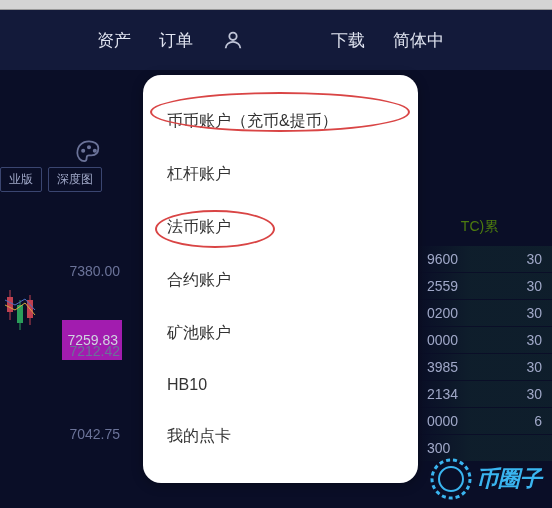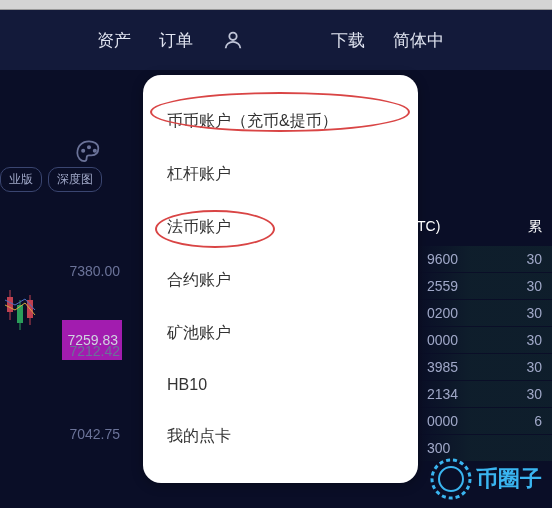--- a/index.html
+++ b/index.html
@@ -73,21 +73,21 @@
       position: absolute;
       top: 167px;
       left: 0;
     }
     .ver-btn {
       border: 1px solid #3a4570;
       color: #a0a8c8;
       background: transparent;
       padding: 3px 8px;
       font-size: 12px;
-      border-radius: 10px;
+      border-radius: 2px;
     }
     .chart-area {
       position: absolute;
       top: 200px;
       left: 0;
       width: 145px;
       height: 300px;
     }
     .price-axis {
       position: absolute;
@@ -148,23 +148,23 @@
     .right-data {
       position: absolute;
       top: 218px;
       right: 0;
       width: 135px;
       color: #c0c5d8;
       font-size: 14px;
     }
     .data-header {
       display: flex;
-      justify-content: space-between;
+      justify-content: center;
       padding: 0 10px 10px 0;
-      color: #ffffff;
+      color: #4d7c0f;
     }
     .data-row {
       display: flex;
       justify-content: space-between;
       padding: 5px 10px 5px 10px;
       background: linear-gradient(to left, rgba(40,120,70,0.15) 60%, transparent);
       margin-bottom: 1px;
     }
     .data-row .val {
       color: #a0a8c8;
@@ -175,20 +175,21 @@
     .watermark {
       position: absolute;
       bottom: 8px;
       right: 10px;
       display: flex;
       align-items: center;
       gap: 4px;
       color: #3ab5f0;
       font-size: 22px;
       font-weight: bold;
+      font-style: italic;
     }
     .watermark-circle {
       width: 42px;
       height: 42px;
     }
   </style>
 </head>
 <body>
 
 <div class="browser-chrome"></div>

